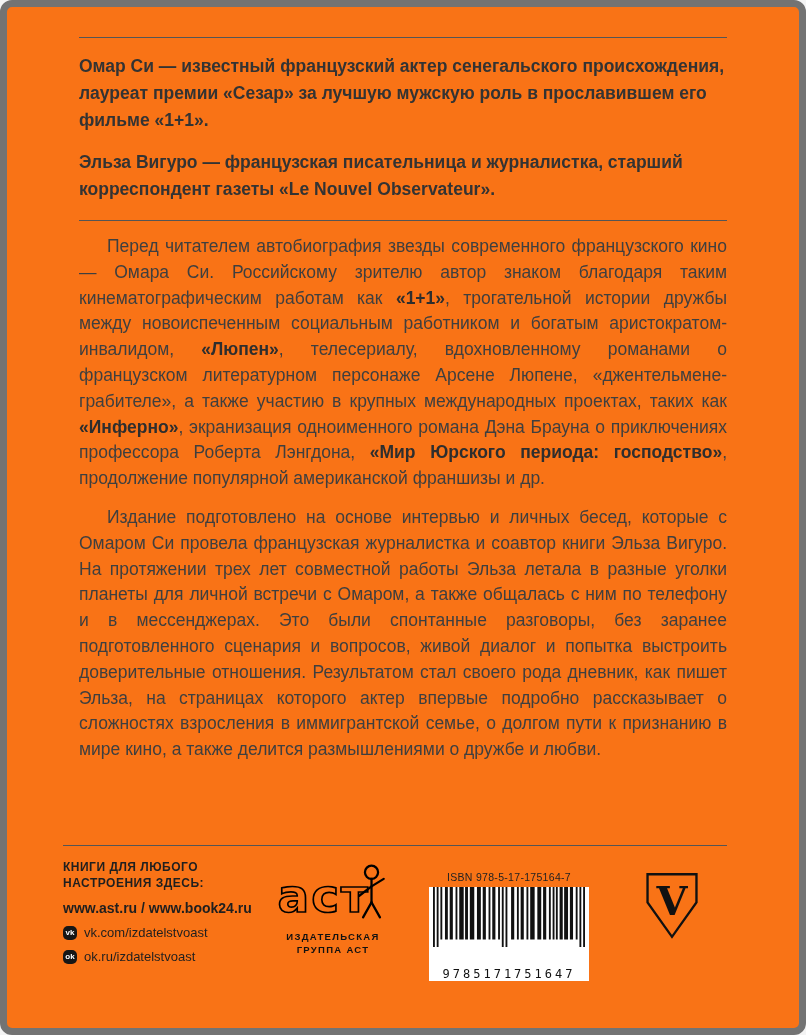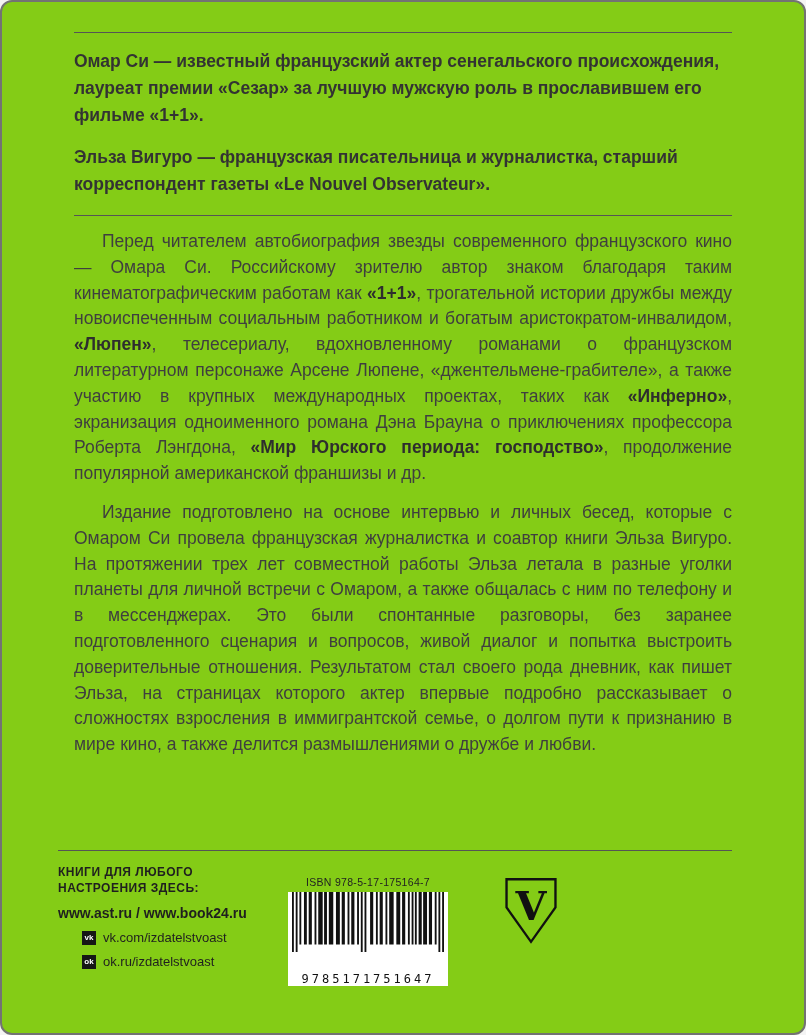--- a/index.html
+++ b/index.html
@@ -7,22 +7,22 @@
     padding: 0;
     background: #f4f4f4;
     font-family: "Liberation Sans", "DejaVu Sans", sans-serif;
   }
   .page {
     position: relative;
     width: 806px;
     height: 1035px;
     box-sizing: border-box;
     margin: 0 auto;
-    background: #84cc16;
-    border: 2px solid #737373;
+    background: #f97316;
+    border: 7px solid #737373;
     border-radius: 12px;
     padding: 0 72px;
     overflow: hidden;
     color: #3f3f3f;
   }
   .rule {
     border: none;
     border-top: 1.5px solid #555;
     margin: 0;
   }
@@ -95,29 +95,28 @@
     align-items: center;
     gap: 7px;
     margin-top: 9px;
     font-size: 13px;
     color: #1f1f1f;
   }
   .icon-sq {
     width: 14px;
     height: 14px;
     background: #161616;
-    border-radius: 0;
+    border-radius: 5px;
     color: #ffffff;
     font-size: 8px;
     font-weight: bold;
     display: flex;
     align-items: center;
     justify-content: center;
     flex: 0 0 auto;
-    margin-left: 24px;
   }
 
   .col-ast {
     flex: 0 0 auto;
     width: 132px;
     margin-left: 4px;
     text-align: center;
     padding-top: 2px;
   }
   .ast-caption {
@@ -192,20 +191,37 @@
         <div class="social">
           <span class="icon-sq">vk</span>
           <span>vk.com/izdatelstvoast</span>
         </div>
         <div class="social">
           <span class="icon-sq">ok</span>
           <span>ok.ru/izdatelstvoast</span>
         </div>
       </div>
 
+      <div class="col-ast">
+        <svg width="112" height="62" viewBox="0 0 118 66" aria-hidden="true">
+          <text x="0" y="54" font-size="50" font-weight="bold" letter-spacing="2" font-family="DejaVu Sans, sans-serif" fill="none" stroke="#000000" stroke-width="1.8">аст</text>
+          <g stroke="#000000" stroke-width="2.4" fill="none" stroke-linecap="round">
+            <circle cx="100" cy="12" r="7"></circle>
+            <line x1="100" y1="19" x2="100" y2="44"></line>
+            <line x1="100" y1="27" x2="87" y2="37"></line>
+            <line x1="100" y1="27" x2="113" y2="19"></line>
+            <line x1="100" y1="44" x2="91" y2="60"></line>
+            <line x1="100" y1="44" x2="109" y2="60"></line>
+          </g>
+        </svg>
+        <div class="ast-caption">
+          <div>ИЗДАТЕЛЬСКАЯ</div>
+          <div>ГРУППА АСТ</div>
+        </div>
+      </div>
 
       <div class="col-barcode">
         <p class="isbn">ISBN 978-5-17-175164-7</p>
         <div class="barcode-wrap">
           <div><svg width="152" height="60" viewBox="0 0 163.90000000000006 64" preserveAspectRatio="none" aria-hidden="true">
                 <rect x="0" y="0" width="2" height="64" fill="#111"></rect>
                 <rect x="4" y="0" width="2" height="64" fill="#111"></rect>
                 <rect x="8" y="0" width="2" height="56" fill="#111"></rect>
                 <rect x="12.9" y="0" width="3.1" height="56" fill="#111"></rect>
                 <rect x="18" y="0" width="3.4" height="56" fill="#111"></rect>

